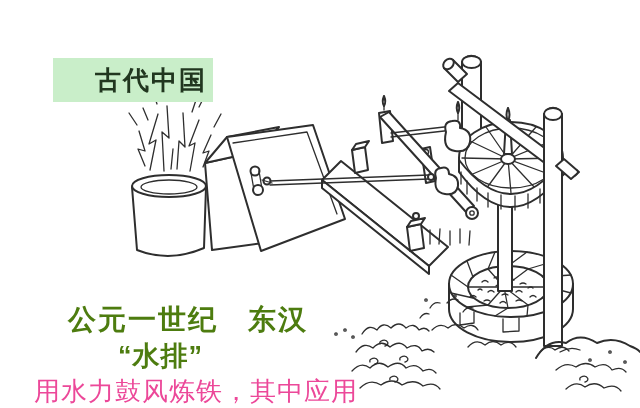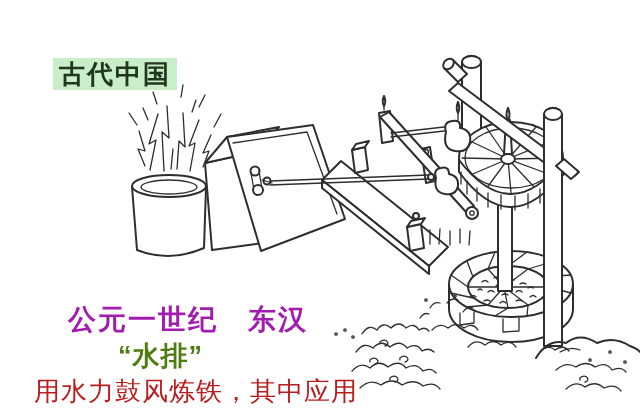--- a/index.html
+++ b/index.html
@@ -1,28 +1,28 @@
 <!DOCTYPE html>
 <html><head>
 <meta charset="utf-8">
 <style>
   html,body{margin:0;padding:0;background:#fff;}
   .stage{
     position:relative;width:640px;height:408px;background:#ffffff;overflow:hidden;
     font-family:"Liberation Sans","DejaVu Sans",sans-serif;
   }
   .era-badge{
-    position:absolute;left:53px;top:58px;width:124px;height:32px;
+    position:absolute;left:53px;top:58px;width:124px;height:44px;
     background:#c9eec9;display:flex;align-items:center;justify-content:center;
-    font-size:26px;font-weight:700;color:#21361f;letter-spacing:2px;
+    font-size:26px;font-weight:700;color:#21361f;letter-spacing:2px;padding-left:36px;
   }
   .caption{position:absolute;white-space:nowrap;}
-  .caption-period{left:68px;top:301px;font-size:28px;font-weight:600;color:#a21caf;letter-spacing:2px;}
+  .caption-period{left:68px;top:301px;font-size:28px;font-weight:600;color:#4d7c0f;letter-spacing:2px;}
   .caption-invention{left:118px;top:338px;font-size:27px;font-weight:600;color:#4d7c0f;letter-spacing:1px;}
-  .caption-desc{left:34px;top:374px;font-size:26px;font-weight:500;color:#b91c1c;letter-spacing:1px;}
+  .caption-desc{left:34px;top:374px;font-size:26px;font-weight:500;color:#ec4899;letter-spacing:1px;}
   svg{position:absolute;left:0;top:0;}
   .ink{stroke:#2e2e2e;fill:none;stroke-width:2;stroke-linecap:round;stroke-linejoin:round;}
   .inkw{stroke:#2e2e2e;fill:#ffffff;stroke-width:2;stroke-linecap:round;stroke-linejoin:round;}
   .thin{stroke-width:1.3;}
 </style>
 </head>
 <body>
 
 <div class="stage">
 

